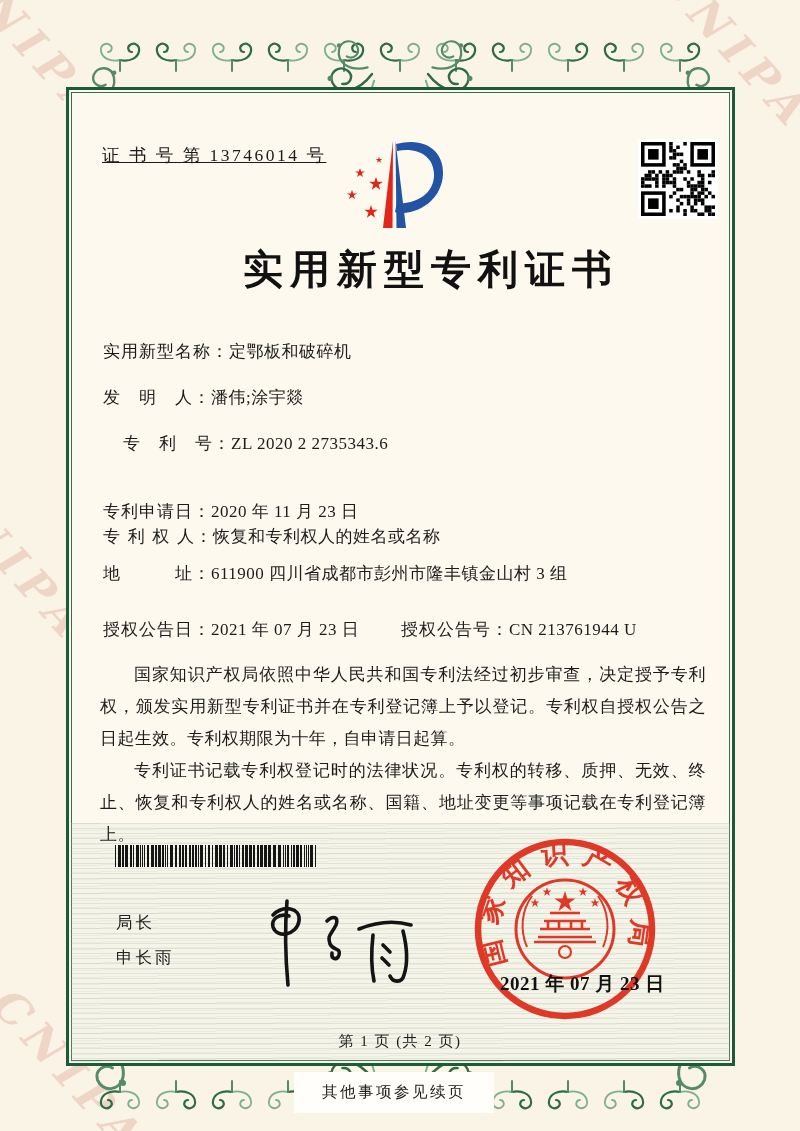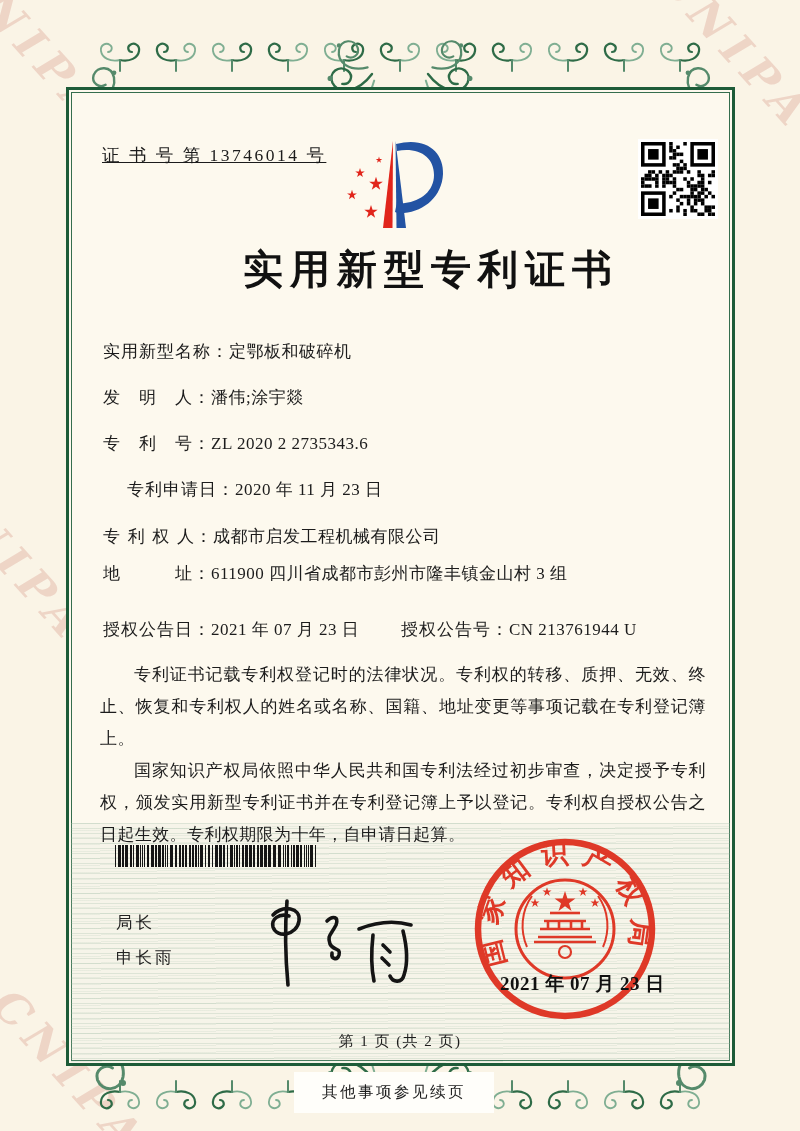--- a/index.html
+++ b/index.html
@@ -77,21 +77,21 @@
   
   .title{
     position:absolute;left:0;top:242px;width:800px;text-align:center;
     font-size:40px;font-weight:bold;letter-spacing:7px;z-index:4;color:#111;margin-left:31px;
   }
   
   .fields{position:absolute;left:103px;top:0;width:615px;z-index:4;font-size:17px;}
   .row{position:absolute;left:0;white-space:nowrap;}
   .row .lab{letter-spacing:1px;}
   .row .val{letter-spacing:.5px;}
-  .r1{top:340px;} .r2{top:386px;text-align:right;} .r3{top:432px;} .r4{top:478px;margin-left:24px;}
+  .r1{top:340px;} .r2{top:386px;text-align:right;} .r3{top:432px;margin-left:20px;} .r4{top:500px;}
   .r5{top:525px;} .r6{top:562px;} .r7{top:618px;}
   .grant{position:absolute;left:298px;top:0;white-space:nowrap;}
   
   .body-text{
     position:absolute;left:100px;top:659px;width:606px;z-index:4;
     font-size:17px;line-height:32px;letter-spacing:.4px;text-align:justify;
   }
   .body-text p{text-indent:2em;}
   
   .barcode{position:absolute;left:115px;top:845px;width:205px;height:22px;z-index:4;}
@@ -319,31 +319,31 @@
     </svg>
 </div>
 
 <div class="title">实用新型专利证书</div>
 
 <div class="fields">
   <div class="row r1"><span class="lab">实用新型名称：</span><span class="val">定鄂板和破碎机</span></div>
   <div class="row r2"><span class="lab">发　明　人：</span><span class="val">潘伟;涂宇燚</span></div>
   <div class="row r3"><span class="lab">专　利　号：</span><span class="val">ZL 2020 2 2735343.6</span></div>
   <div class="row r4"><span class="lab">专利申请日：</span><span class="val">2020 年 11 月 23 日</span></div>
-  <div class="row r5"><span class="lab">专 利 权 人：</span><span class="val">成都市启发工程机械有限公司</span></div>
+  <div class="row r5"><span class="lab">专 利 权 人：</span><span class="val">恢复和专利权人的姓名或名称</span></div>
   <div class="row r6"><span class="lab">地　　　址：</span><span class="val">611900 四川省成都市彭州市隆丰镇金山村 3 组</span></div>
   <div class="row r7">
     <span class="lab">授权公告日：</span><span class="val">2021 年 07 月 23 日</span>
     <span class="grant"><span class="lab">授权公告号：</span><span class="val">CN 213761944 U</span></span>
   </div>
 </div>
 
 <div class="body-text">
+  <p>国家知识产权局依照中华人民共和国专利法经过初步审查，决定授予专利权，颁发实用新型专利证书并在专利登记簿上予以登记。专利权自授权公告之日起生效。专利权期限为十年，自申请日起算。</p>
   <p>专利证书记载专利权登记时的法律状况。专利权的转移、质押、无效、终止、恢复和专利权人的姓名或名称、国籍、地址变更等事项记载在专利登记簿上。</p>
-  <p>国家知识产权局依照中华人民共和国专利法经过初步审查，决定授予专利权，颁发实用新型专利证书并在专利登记簿上予以登记。专利权自授权公告之日起生效。专利权期限为十年，自申请日起算。</p>
 </div>
 
 <svg class="barcode" id="barcode-svg" viewBox="0 0 205 22" preserveAspectRatio="none">
     <rect x="0" y="0" width="1" height="22" fill="#151515"></rect>
     <rect x="3" y="0" width="3" height="22" fill="#151515"></rect>
     <rect x="7" y="0" width="2" height="22" fill="#151515"></rect>
     <rect x="10" y="0" width="3" height="22" fill="#151515"></rect>
     <rect x="15" y="0" width="2" height="22" fill="#151515"></rect>
     <rect x="18" y="0" width="1" height="22" fill="#151515"></rect>
     <rect x="21" y="0" width="3" height="22" fill="#151515"></rect>

